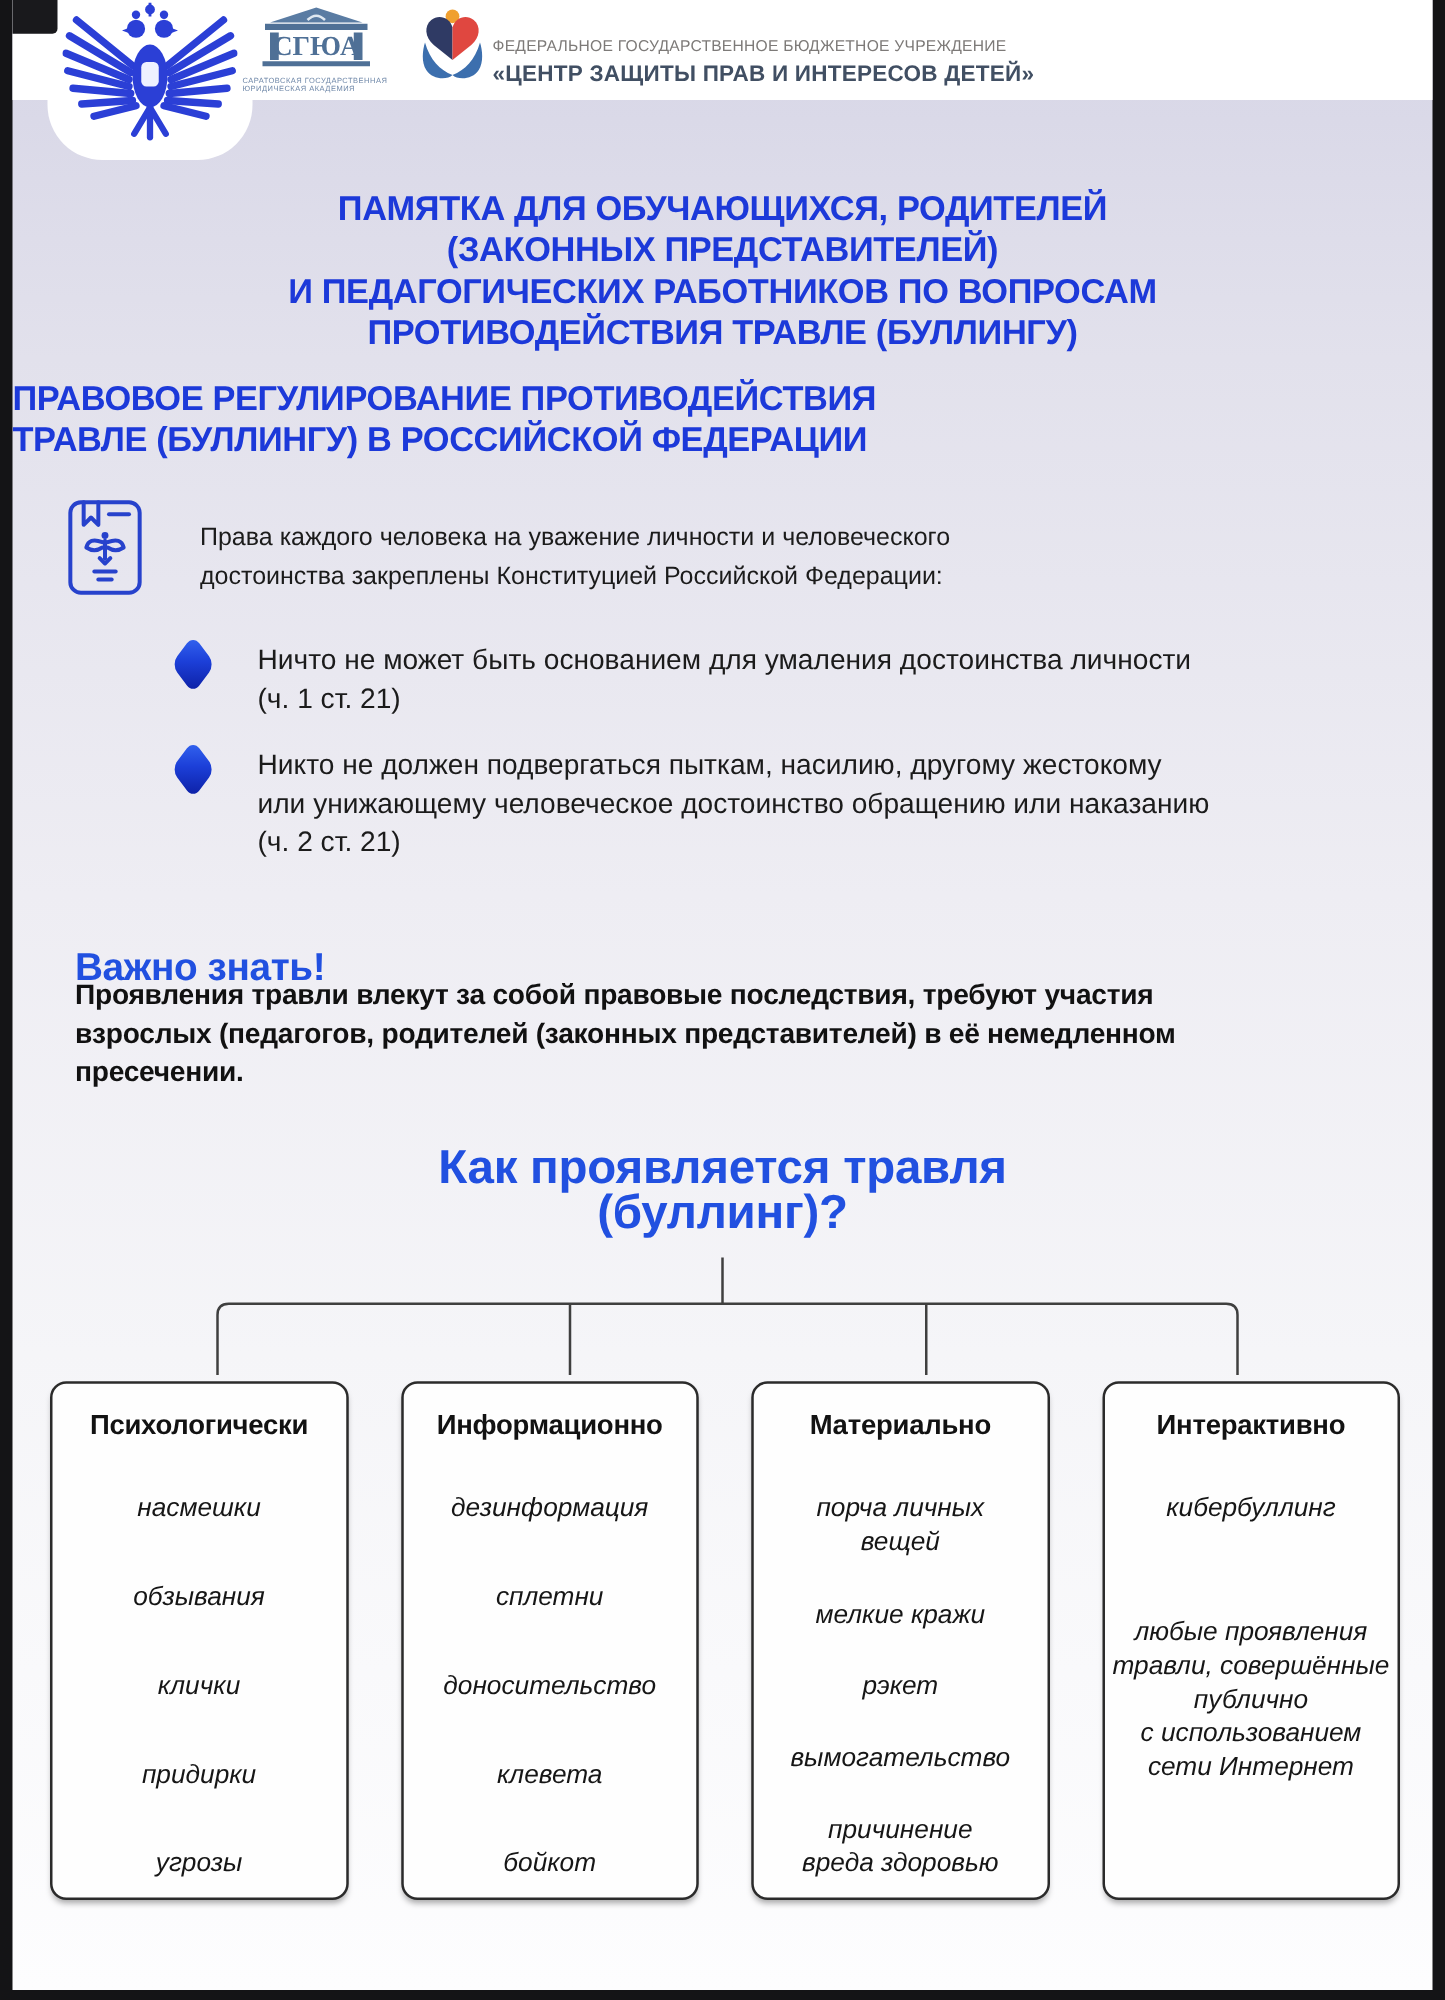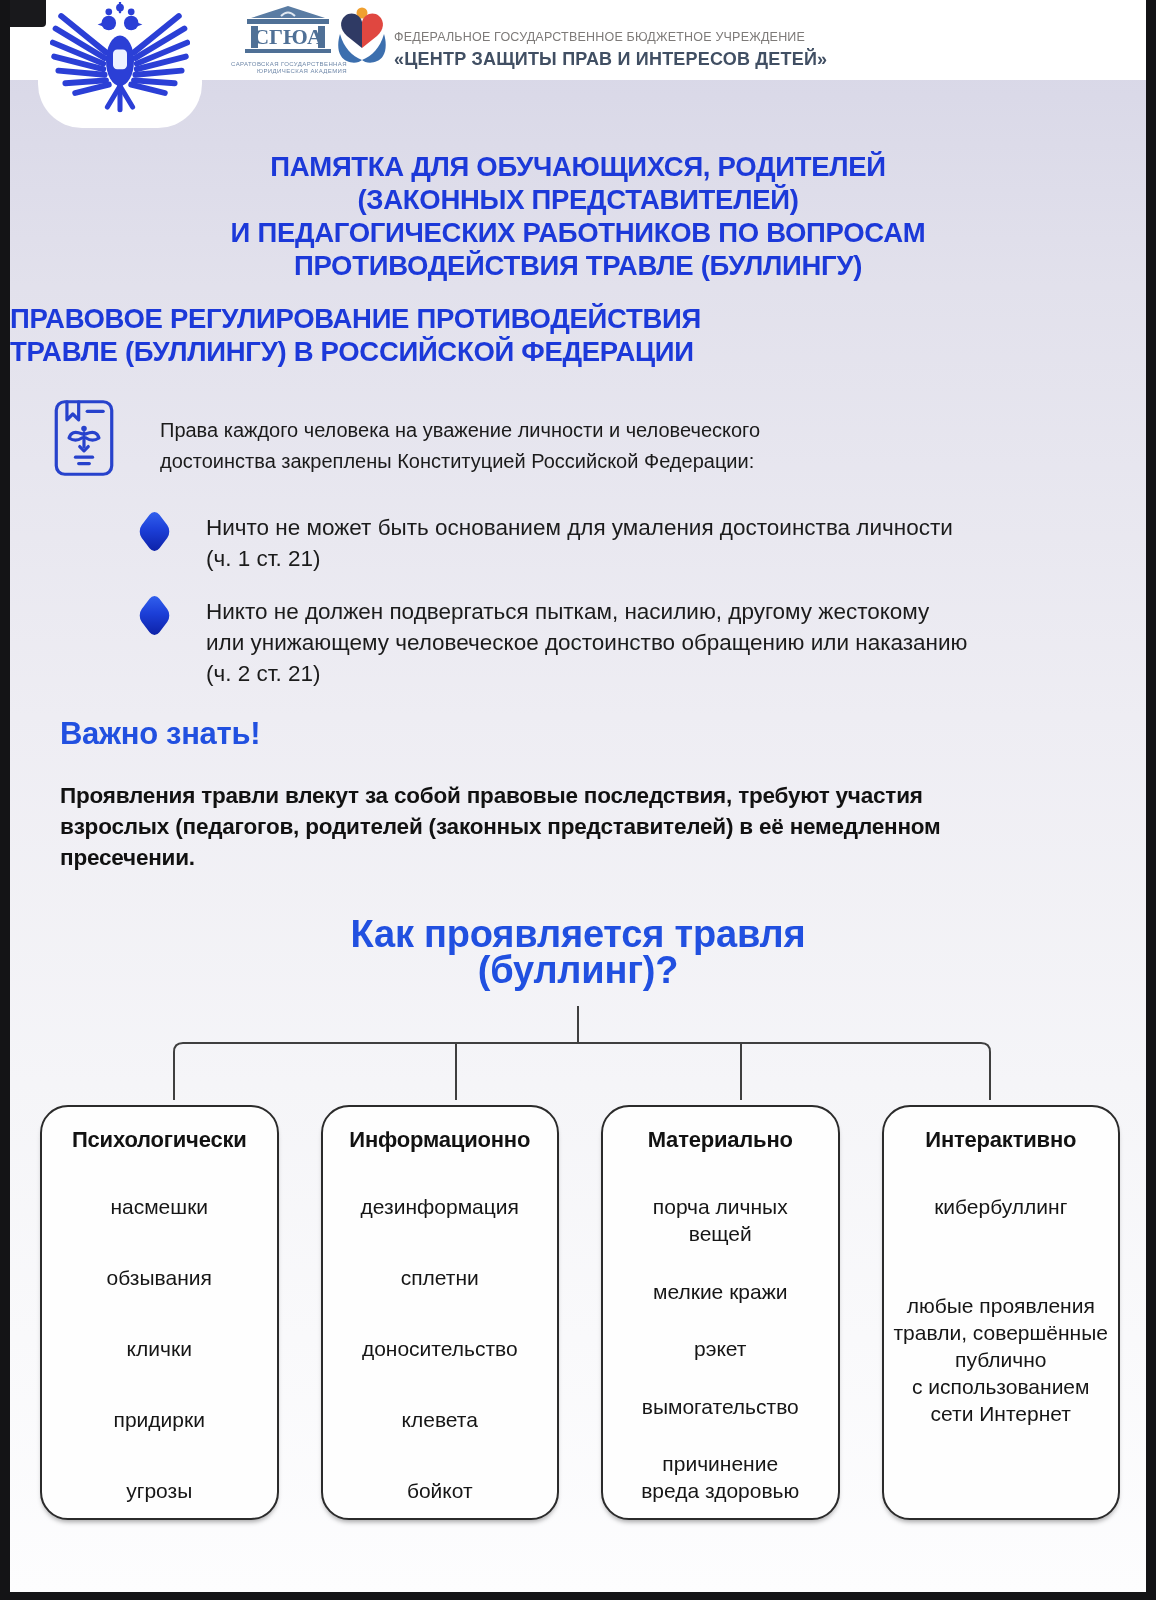--- a/index.html
+++ b/index.html
@@ -12,21 +12,21 @@
   .page{
     position:absolute;left:10px;top:0;width:1136px;height:1592px;
     background:linear-gradient(180deg,#d6d5e6 0%,#dddcе9 8%,#e4e3ee 20%,#eeedf3 45%,#f5f5f8 68%,#fdfdfe 100%);
     background:linear-gradient(180deg,#d6d5e6 0%,#e2e1ec 18%,#eeedf3 45%,#f5f5f8 68%,#fdfdfe 100%);
   }
   .white-band{position:absolute;left:0;top:0;width:100%;height:80px;background:#ffffff;}
   .eagle-bubble{position:absolute;left:28px;top:0;width:164px;height:128px;background:#ffffff;border-radius:0 0 44px 44px;}
   .corner-patch{position:absolute;left:0;top:0;width:36px;height:27px;background:#19191c;z-index:6;border-radius:0 0 4px 0;}
 
   .eagle{position:absolute;left:40px;top:2px;}
-  .sgua{position:absolute;left:213px;top:4px;width:124px;text-align:right;}
+  .sgua{position:absolute;left:184px;top:4px;width:124px;text-align:left;}
   .sgua-caption{font-size:6px;line-height:7px;color:#6e87a8;letter-spacing:.4px;white-space:pre-line;margin-top:1px;}
   .center-logo{position:absolute;left:326px;top:6px;}
   .org-text{position:absolute;left:384px;top:30px;}
   .org-line1{font-size:12.5px;color:#7d7a78;letter-spacing:.2px;font-weight:500;}
   .org-line2{font-size:18px;color:#414f63;font-weight:700;letter-spacing:.2px;margin-top:5px;}
 
   .pre{white-space:pre-line;}
   .doc-title{
     position:absolute;left:0;top:150px;width:100%;text-align:center;
     font-size:27.5px;line-height:33px;font-weight:800;color:#1c39d9;letter-spacing:-.3px;
@@ -42,38 +42,38 @@
   .bullet-row{position:absolute;left:130px;width:950px;}
   .bullet-row.b1{top:512px;}
   .bullet-row.b2{top:596px;}
   .diamond{
     position:absolute;left:2px;top:7px;width:25px;height:25px;
     transform:scaleY(1.32) rotate(45deg);border-radius:7px;
     background:linear-gradient(135deg,#3567f2 0%,#1c3fd8 45%,#0b1da0 100%);
   }
   .bullet-text{margin-left:66px;font-size:22.5px;line-height:31px;color:#1b1b1b;}
 
-  .important-heading{position:absolute;left:50px;top:716px;font-size:31px;font-weight:800;color:#2150e0;letter-spacing:-.3px;}
+  .important-heading{position:absolute;left:50px;top:756px;font-size:31px;font-weight:800;color:#2150e0;letter-spacing:-.3px;}
   .important-text{position:absolute;left:50px;top:780px;width:985px;font-size:22.5px;line-height:31px;font-weight:700;color:#111;letter-spacing:-.2px;}
 
   .section-heading{
     position:absolute;left:0;top:916px;width:100%;text-align:center;
     font-size:38px;line-height:36px;font-weight:800;color:#2150e0;letter-spacing:-.2px;
   }
   .connector{position:absolute;left:0;top:1000px;}
 
   .boxes{position:absolute;left:30px;top:1105px;width:1080px;height:415px;display:flex;gap:42px;}
   .box{
-    position:relative;flex:1;background:#fefefe;border:2px solid #2b2b2b;border-radius:28px;
+    position:relative;flex:1;background:#fefefe;border:2px solid #2b2b2b;border-radius:13px;
     box-shadow:0 4px 5px -2px rgba(0,0,0,.35);
   }
   .box-title{margin-top:20px;text-align:center;font-size:22px;font-weight:800;color:#121212;letter-spacing:-.2px;}
   .box-items{
     position:absolute;left:4px;right:4px;top:86px;bottom:14px;
-    display:flex;flex-direction:column;justify-content:space-between;align-items:center;
+    display:flex;flex-direction:column;justify-content:space-between;align-items:center;font-style:italic;
   }
   .box-item{font-size:21px;line-height:27px;color:#161616;text-align:center;white-space:pre-line;}
   .box:nth-child(4) .box-items{justify-content:flex-start;}
   .box:nth-child(4) .box-item + .box-item{margin-top:72px;}
 </style>
 </head>
 <body>
 
 <div class="page">
 

